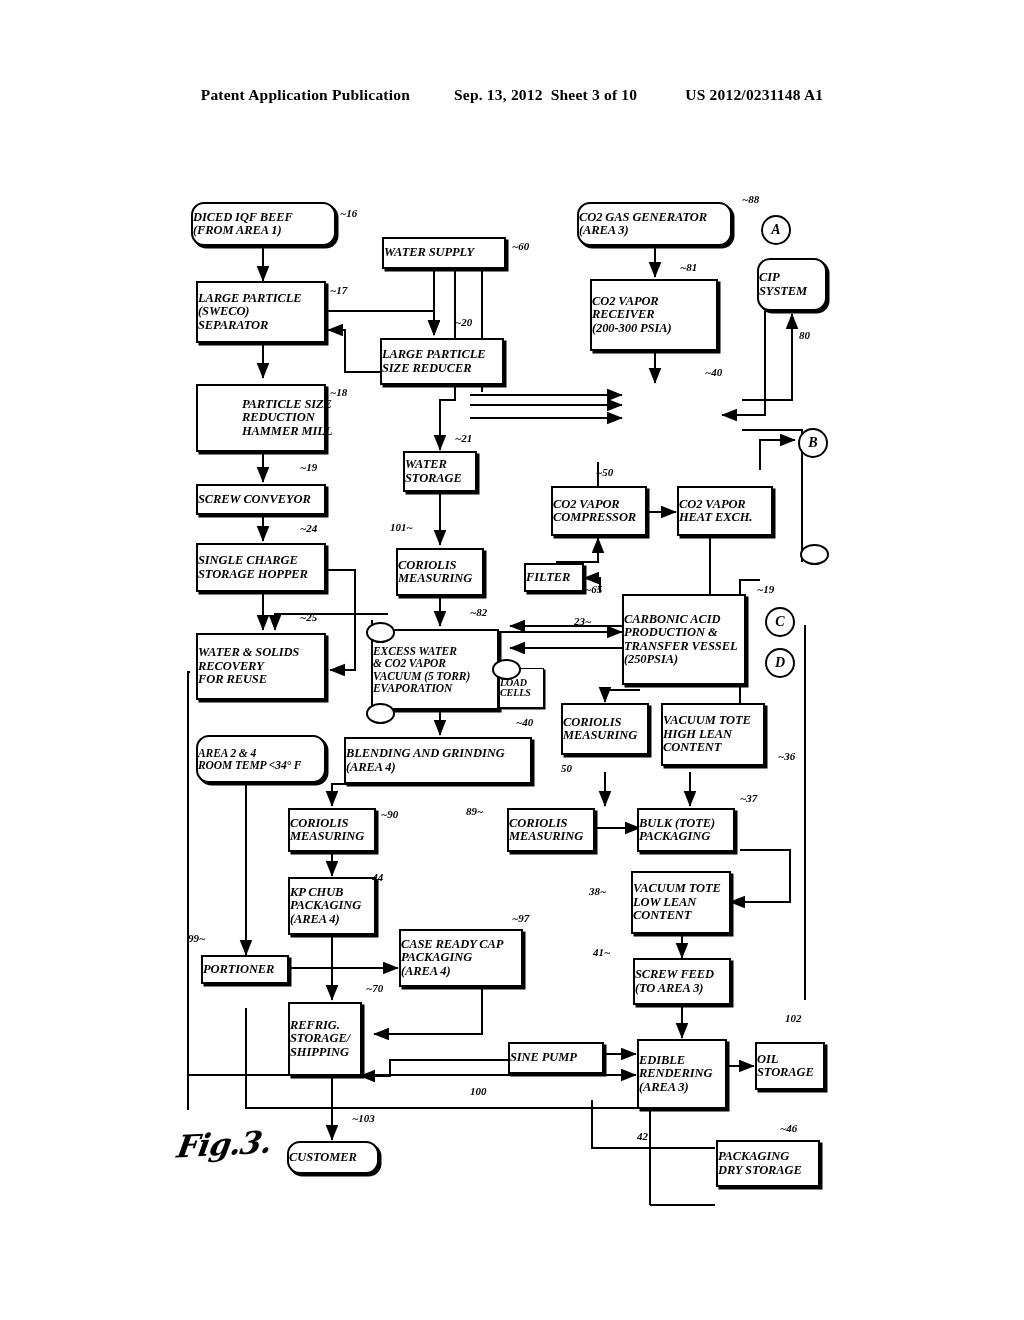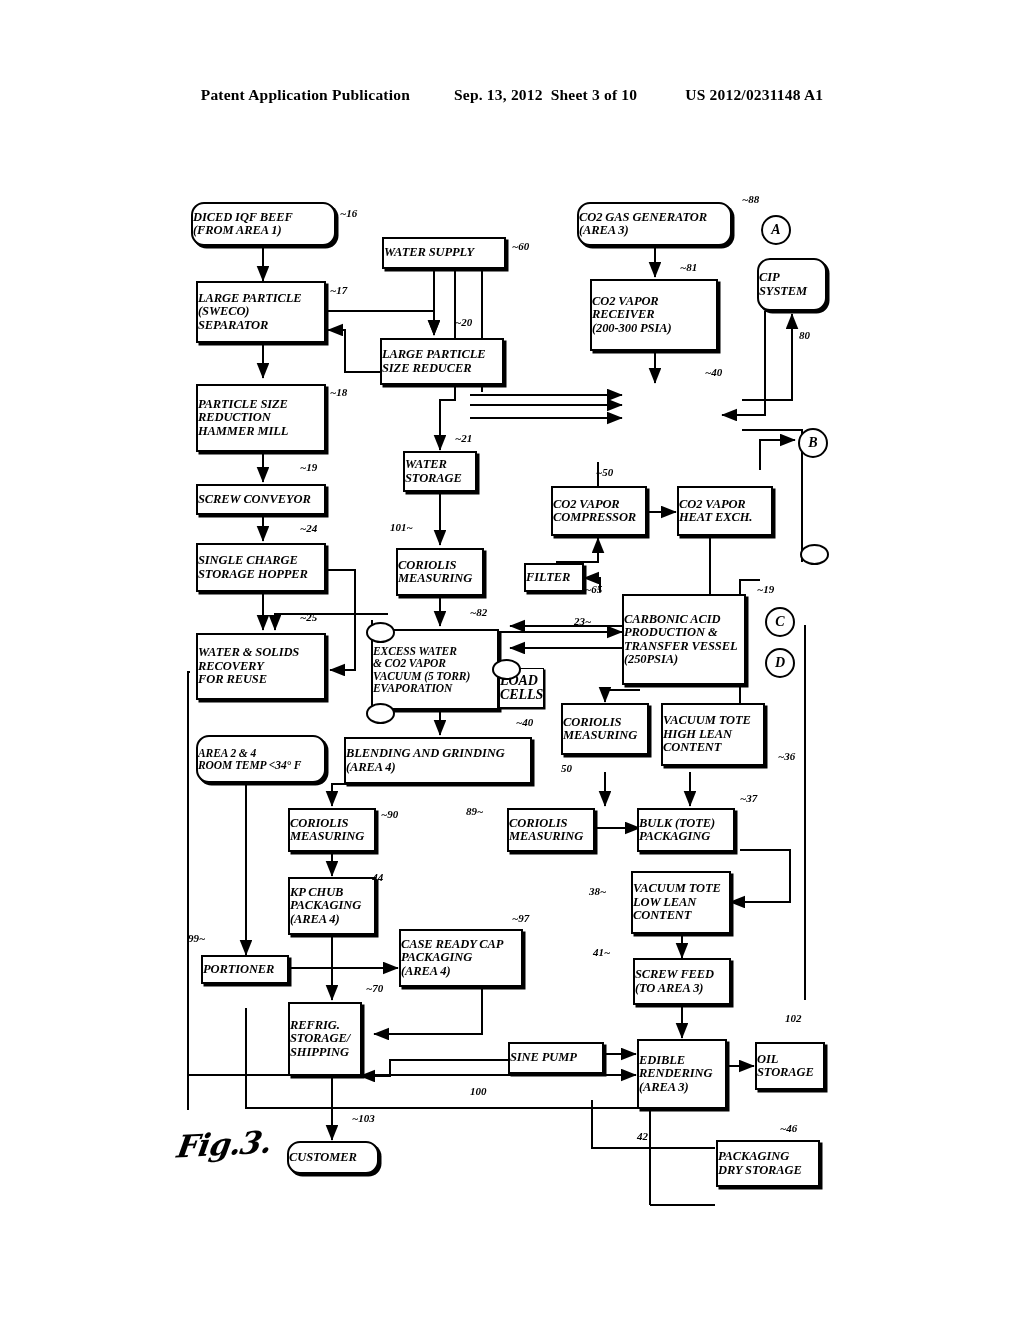--- a/index.html
+++ b/index.html
@@ -20,21 +20,21 @@
 
   
   .bx{position:absolute;box-sizing:border-box;background:#fff;
       border:2px solid #000;display:flex;flex-direction:column;
       align-items:flex-start;justify-content:center;text-align:center;
       font-style:italic;font-weight:bold;font-size:12.5px;line-height:1.08;
       letter-spacing:-.1px;z-index:5;
       box-shadow:2.5px 2.5px 0 0 #000;}
   .bx.round{border-radius:13px;}
   .bx.sm{font-size:11.5px;}
-  .bx.xs{font-size:14px;line-height:1.02;box-shadow:1.5px 1.5px 0 0 #000;border-width:1.5px;}
+  .bx.xs{font-size:10px;line-height:1.02;box-shadow:1.5px 1.5px 0 0 #000;border-width:1.5px;}
   .bx span{display:block;white-space:nowrap;}
 
   
   .rn{position:absolute;font-style:italic;font-weight:bold;font-size:11px;
       z-index:7;white-space:nowrap;}
 
   
   .cc{position:absolute;width:26px;height:26px;border:2.2px solid #000;
       border-radius:50%;display:flex;align-items:center;justify-content:center;
       font-style:italic;font-weight:bold;font-size:14px;background:#fff;z-index:8;}
@@ -188,21 +188,21 @@
 </div>
 <div class="rn" style="left:340px;top:207px;">~<span>16</span></div>
 
 <div class="bx" style="left:196px;top:281px;width:130px;height:62px;">
   <span>LARGE PARTICLE</span>
   <span>(SWECO)</span>
   <span>SEPARATOR</span>
 </div>
 <div class="rn" style="left:330px;top:284px;">~<span>17</span></div>
 
-<div class="bx" style="left:196px;top:384px;width:130px;height:68px;">
+<div class="bx" style="left:196px;top:384px;width:130px;height:68px;padding-left:44px;">
   <span>PARTICLE SIZE</span>
   <span>REDUCTION</span>
   <span>HAMMER MILL</span>
 </div>
 <div class="rn" style="left:330px;top:386px;">~<span>18</span></div>
 
 <div class="bx" style="left:196px;top:484px;width:130px;height:31px;">
   <span>SCREW CONVEYOR</span>
 </div>
 <div class="rn" style="left:300px;top:461px;">~<span>19</span></div>

